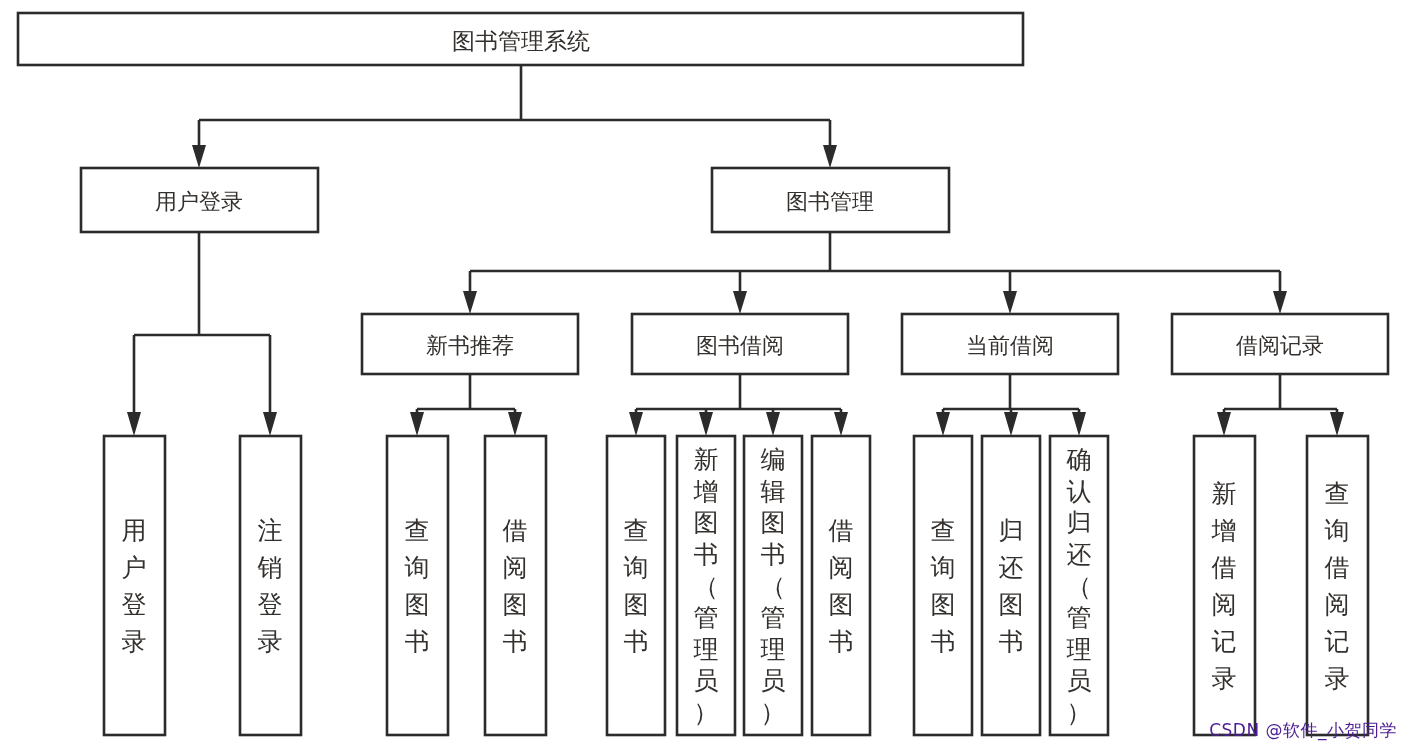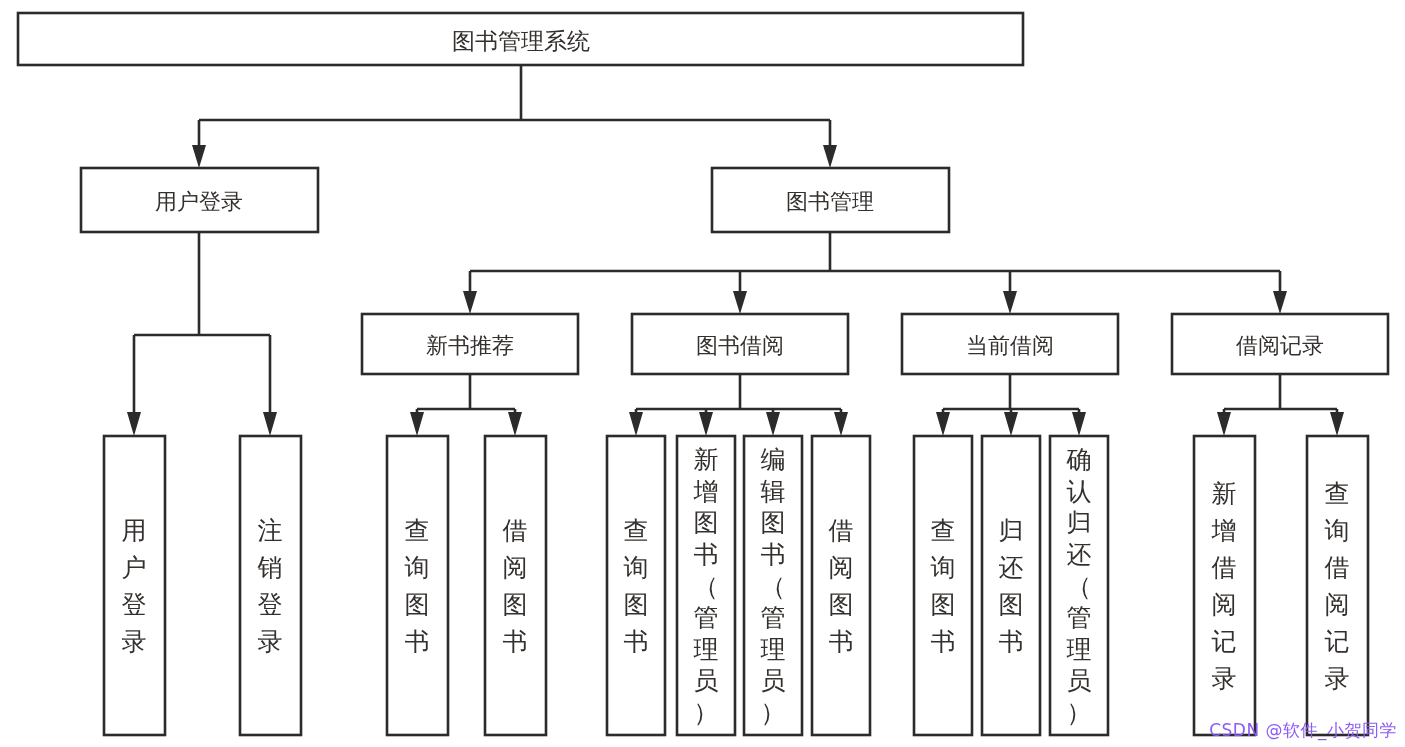--- a/index.html
+++ b/index.html
@@ -58,21 +58,21 @@
     font-size: 25px;
     text-anchor: middle;
     dominant-baseline: central;
   }
   .watermark-text {
     position: absolute;
     right: 8px;
     bottom: 5px;
     font-family: "DejaVu Sans", "Liberation Sans", sans-serif;
     font-size: 17px;
-    color: #8b5cf6;
+    color: #4c1d95;
     letter-spacing: 0.5px;
     white-space: nowrap;
     user-select: none;
   }
 </style>
 </head>
 <body>
 
 <div id="diagram-root">
 

